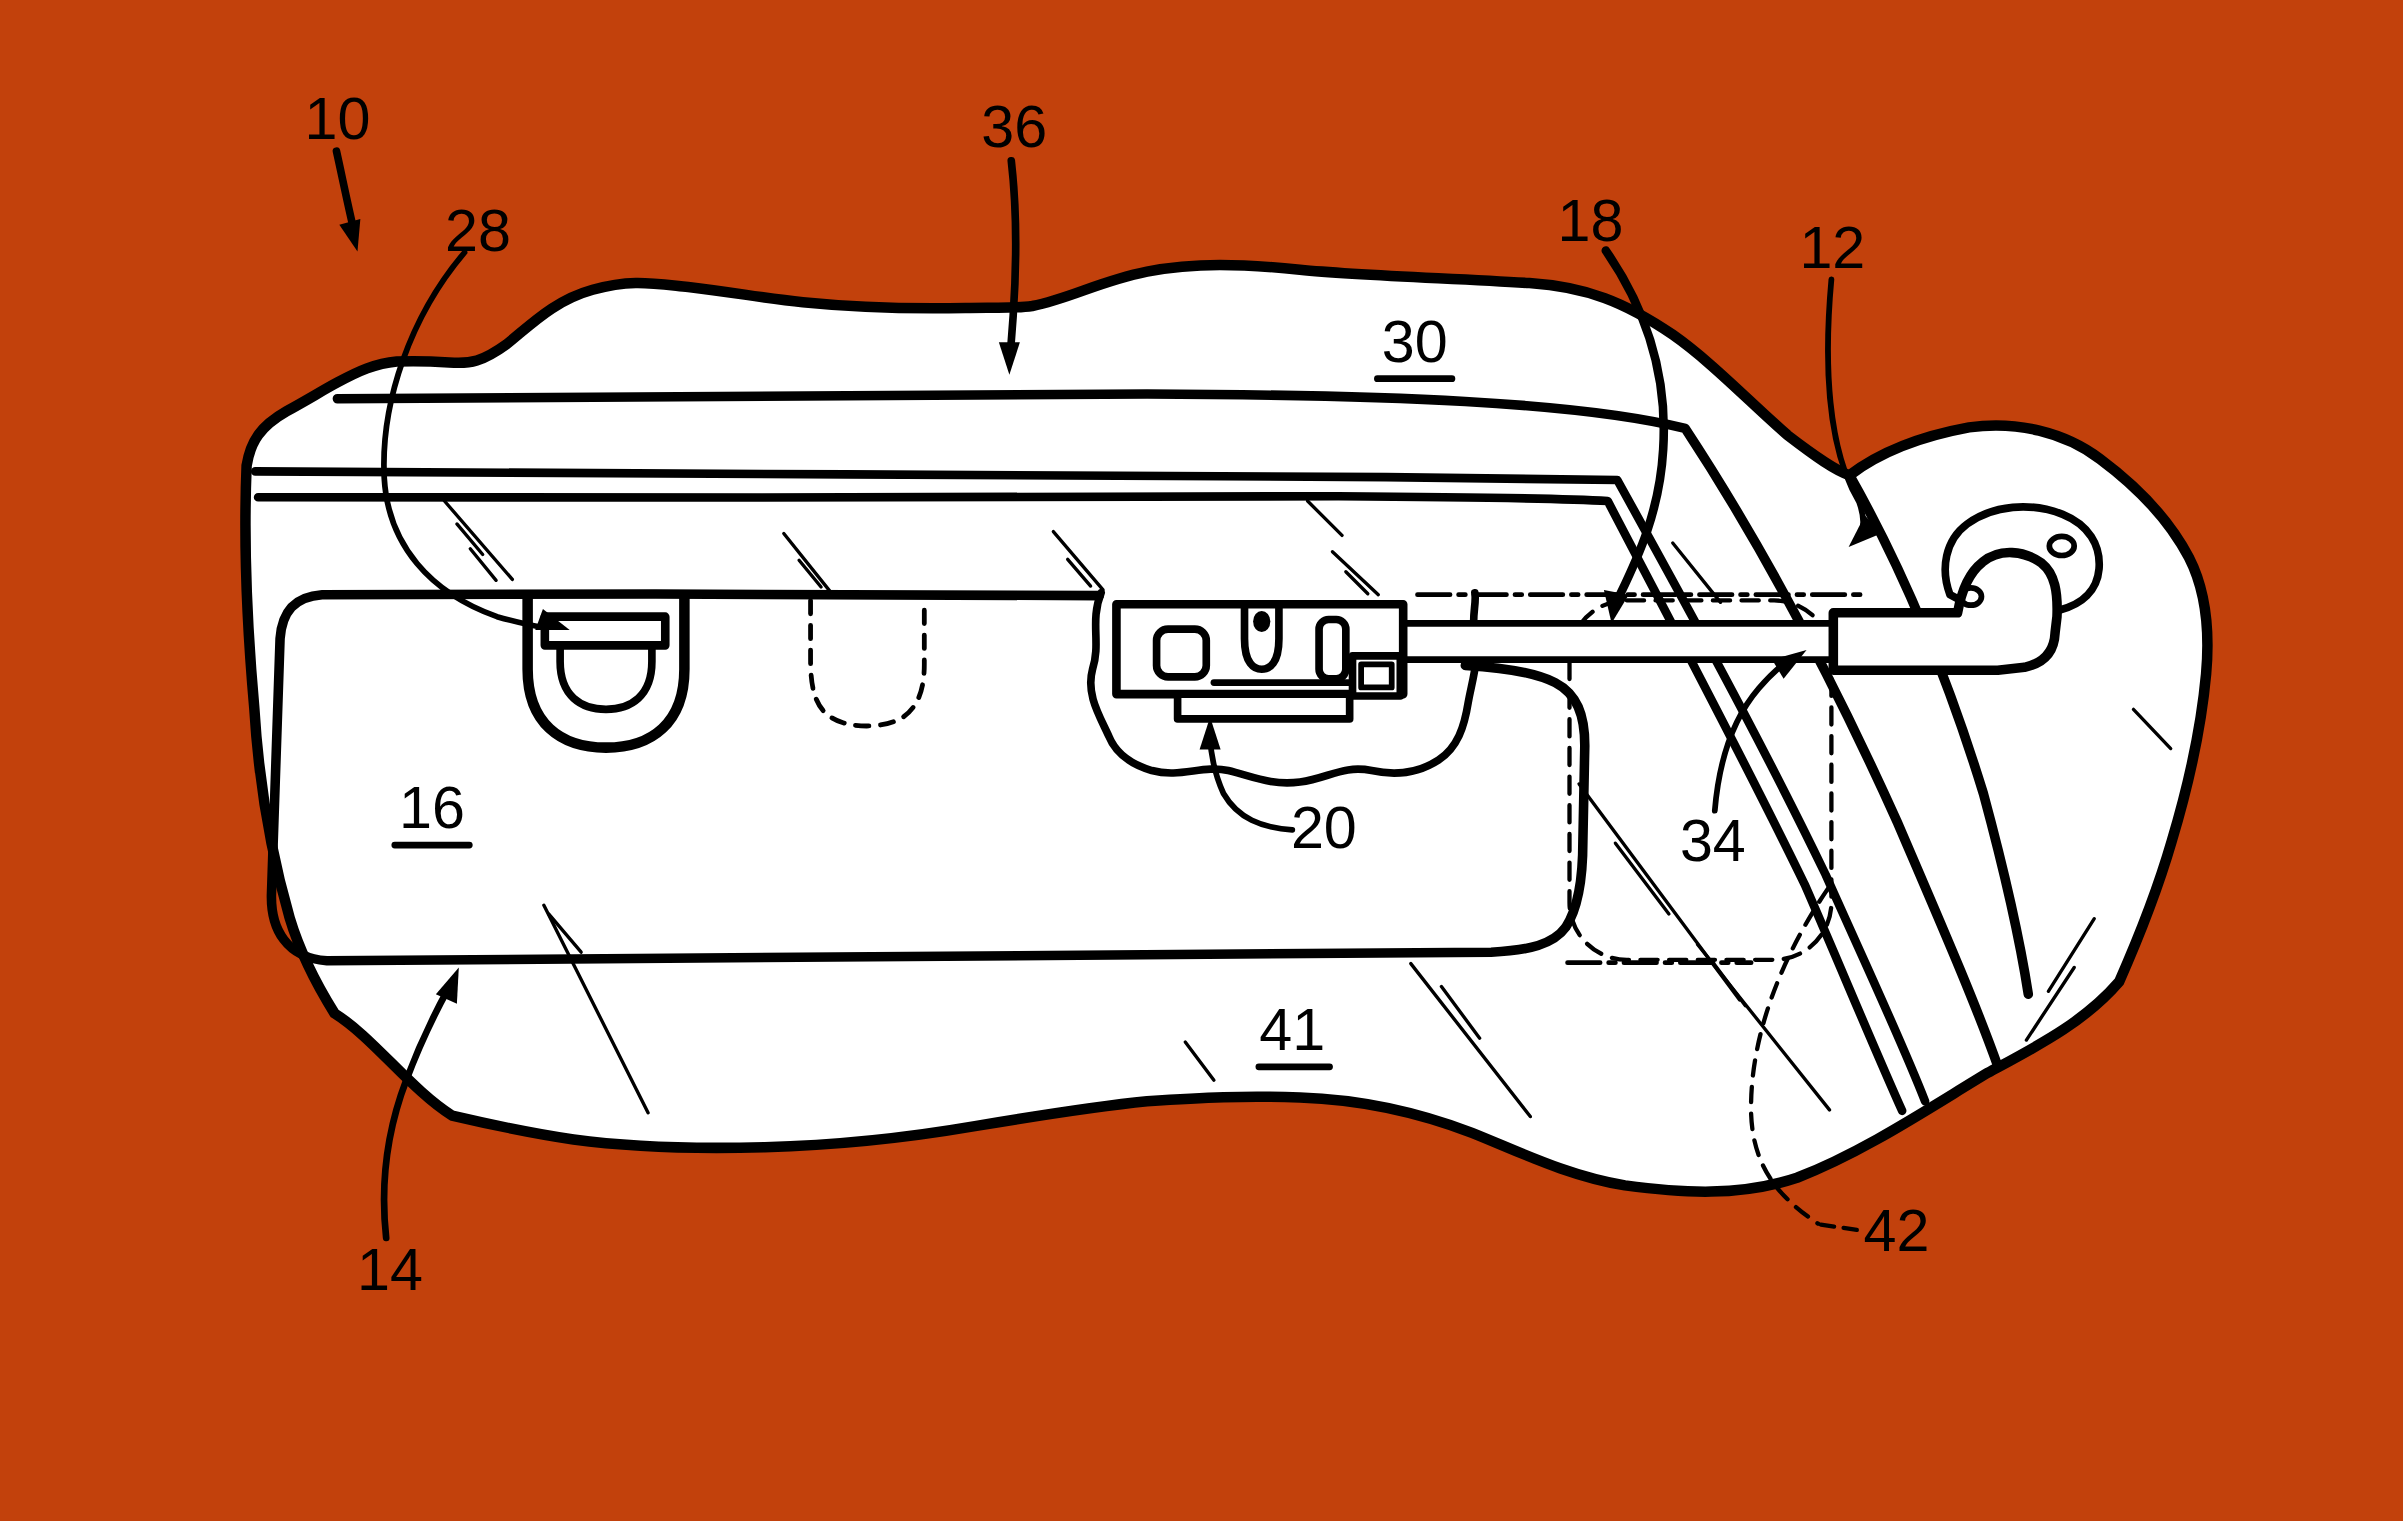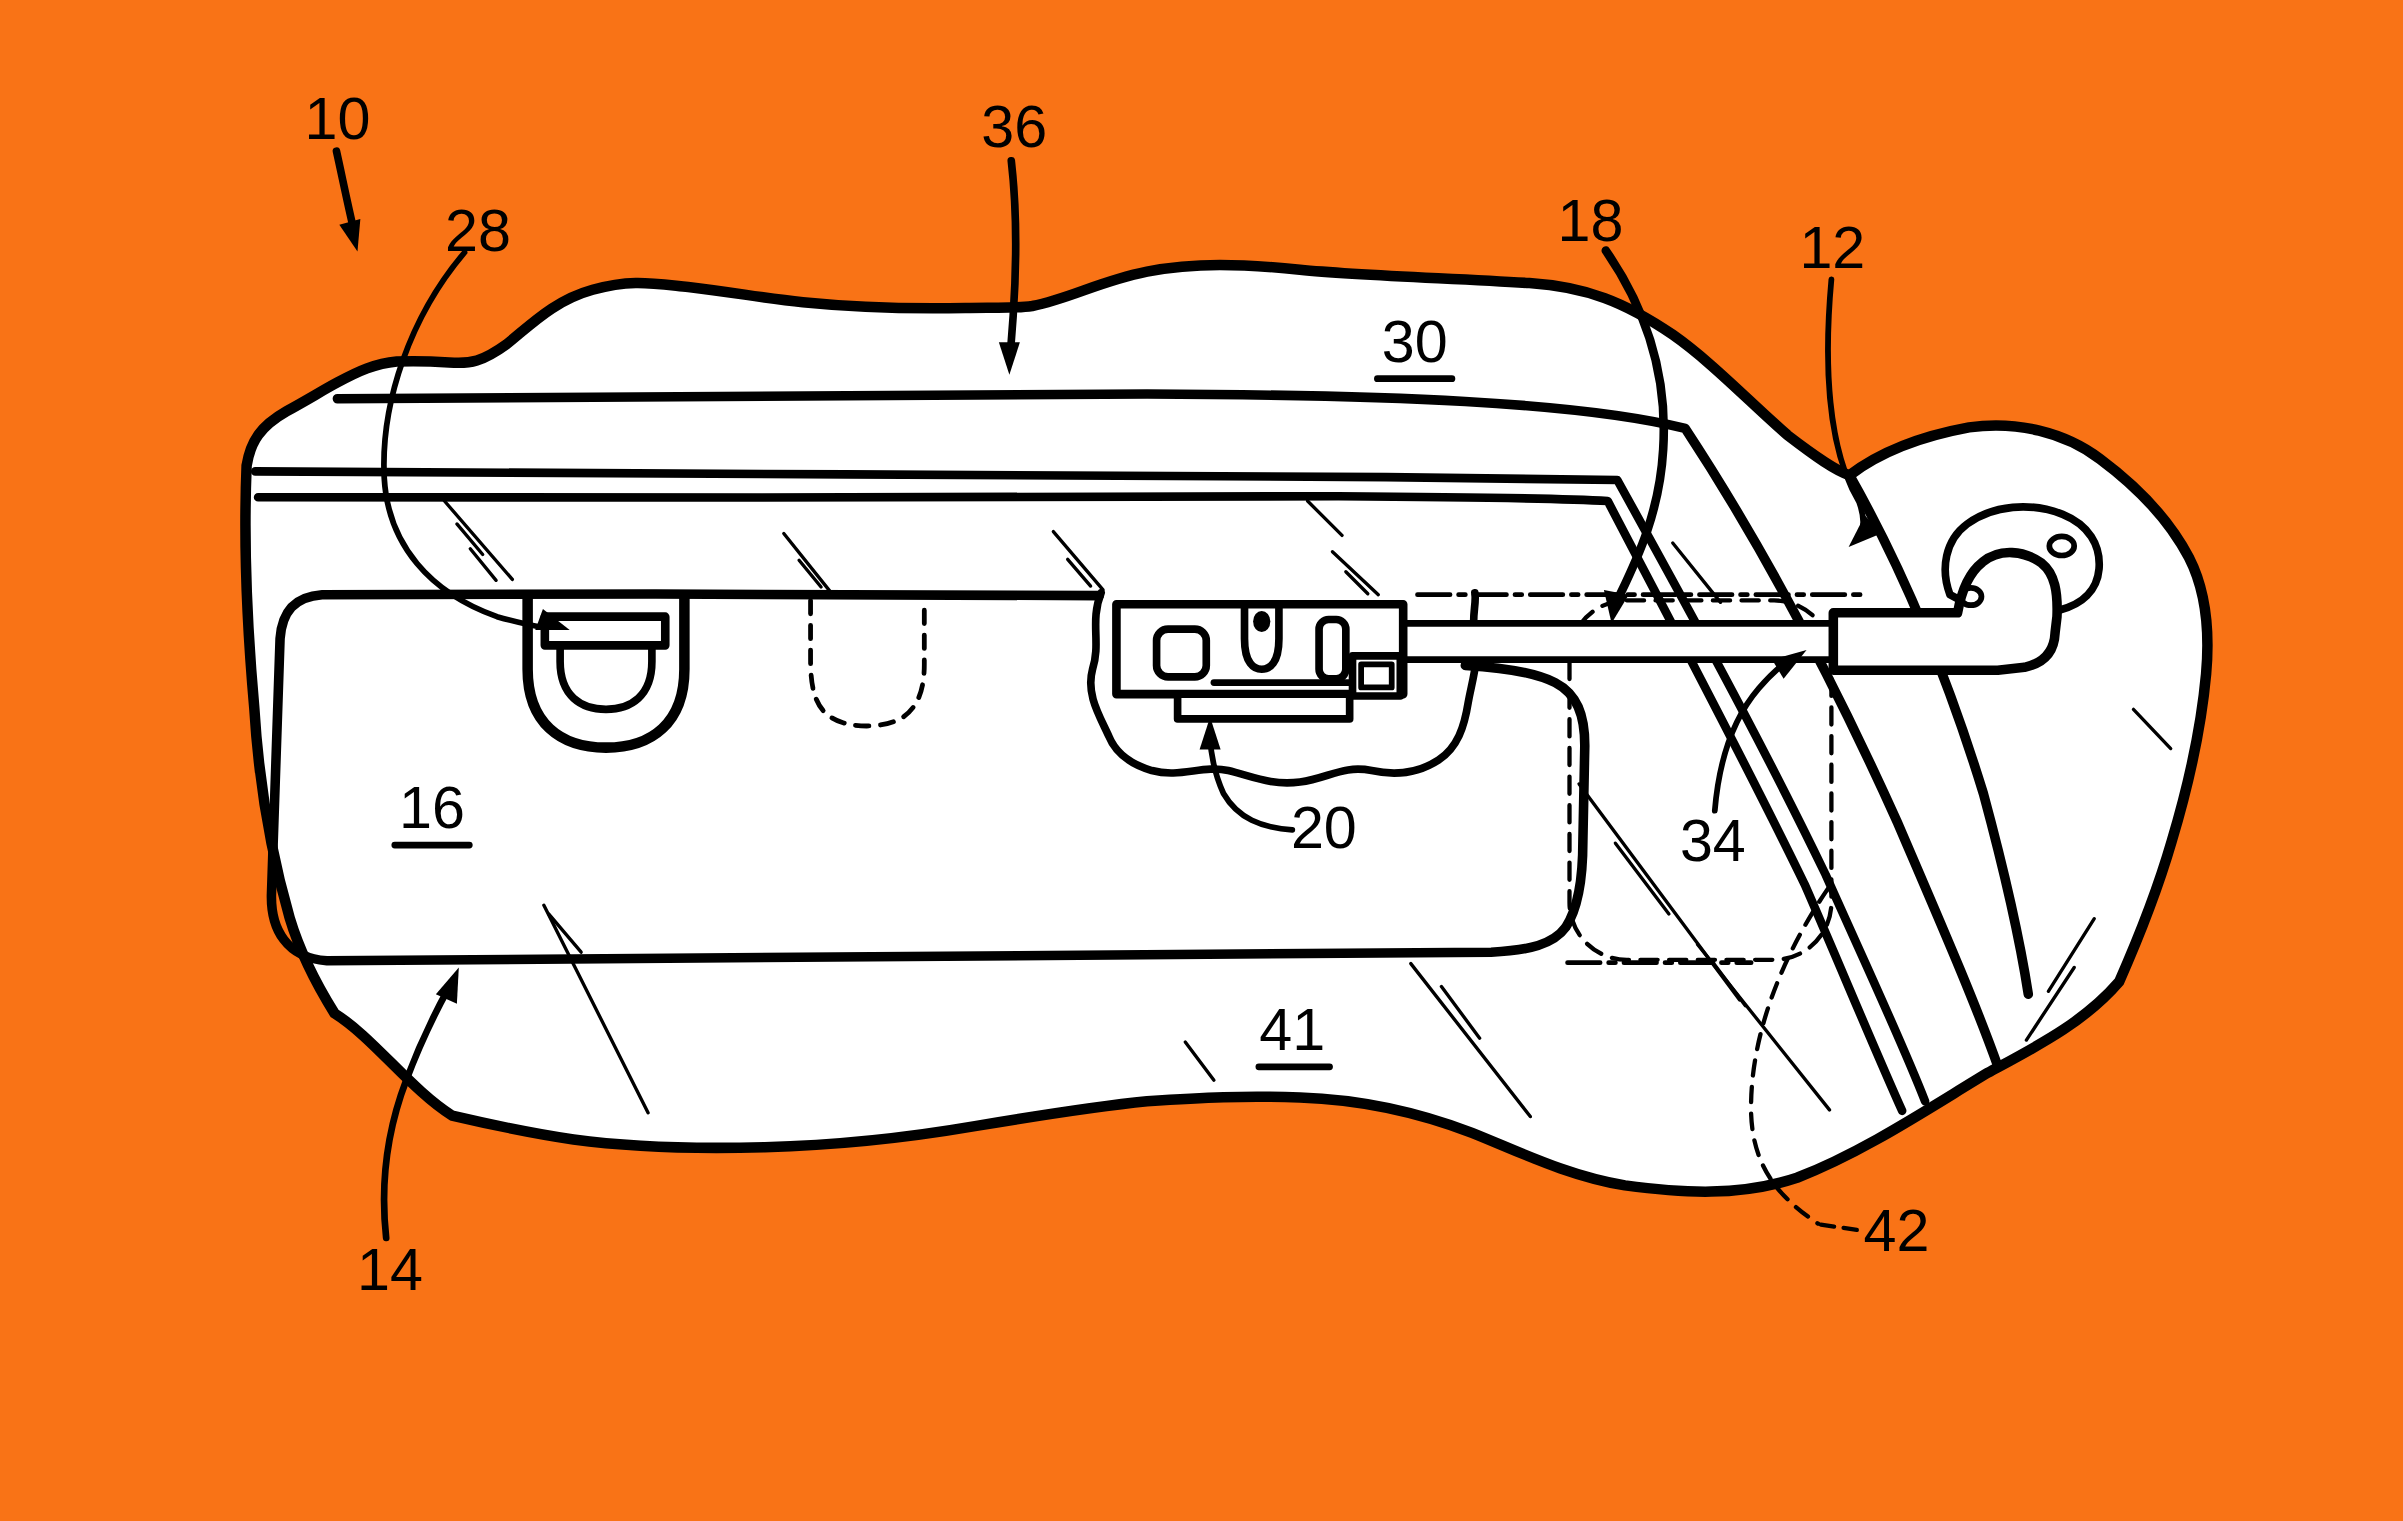--- a/index.html
+++ b/index.html
@@ -1,16 +1,16 @@
 <!DOCTYPE html>
 <html><head>
 <meta charset="utf-8">
 <style>
   html,body{margin:0;padding:0;background:#ffffff;}
-  .stage{position:relative;width:2403px;height:1522px;background:#f97316;overflow:hidden;}
+  .stage{position:relative;width:2403px;height:1522px;background:#c2410c;overflow:hidden;}
   svg{display:block;width:2403px;height:1522px;}
   text{font-family:"Liberation Sans","DejaVu Sans",sans-serif;font-size:62px;fill:#000;}
   .ink{stroke:#000;fill:none;stroke-linecap:round;stroke-linejoin:round;}
   .fillw{fill:#ffffff;}
   .thin{stroke-width:3.5;}
   .lead{stroke-width:6;}
 </style>
 </head>
 <body>
 

